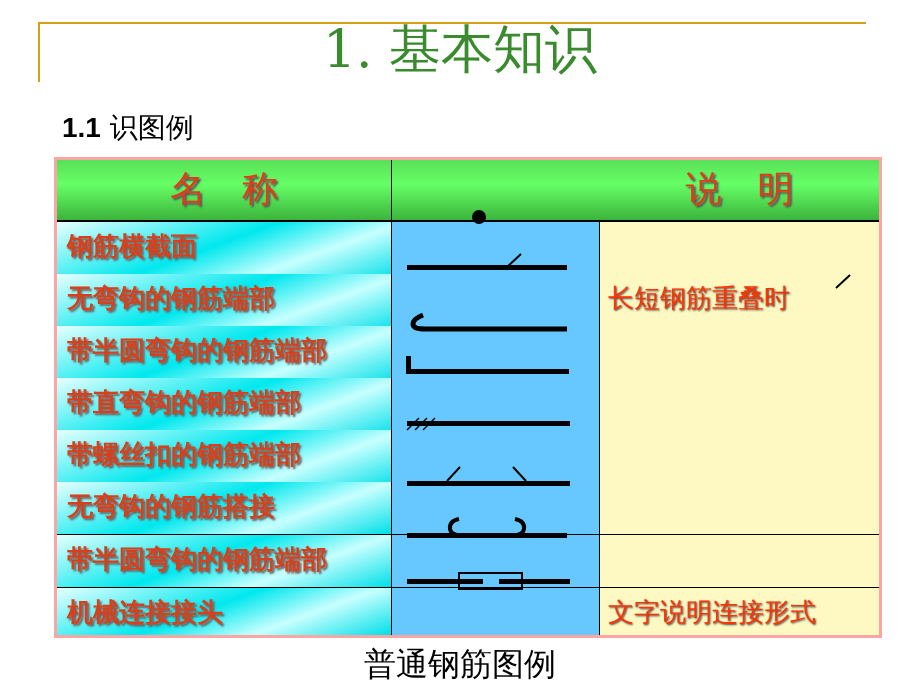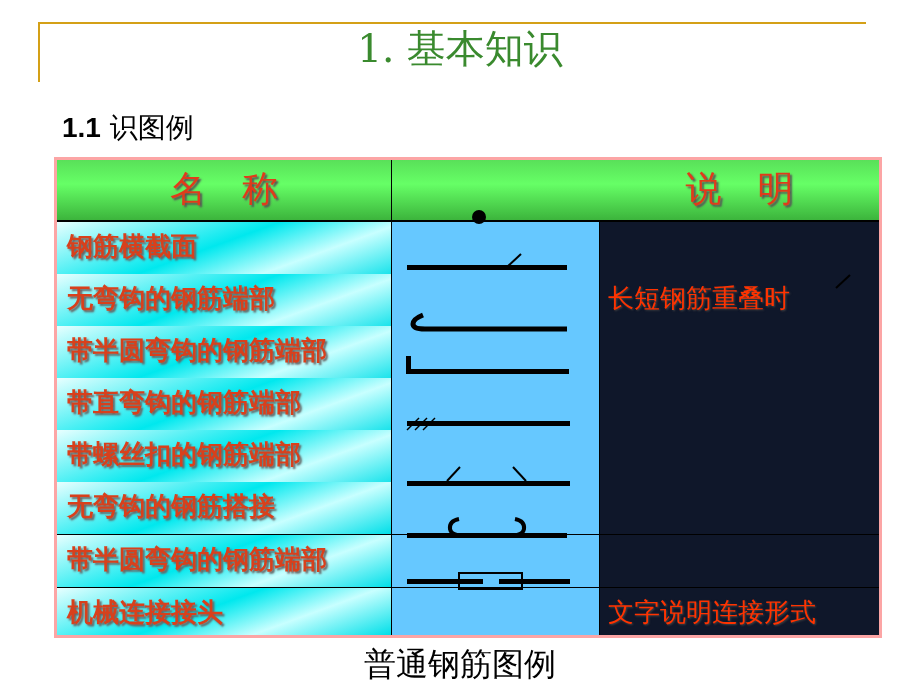--- a/index.html
+++ b/index.html
@@ -1,30 +1,30 @@
 <!DOCTYPE html>
 <html><head>
 <meta charset="utf-8">
 <style>
   html,body{margin:0;padding:0;}
   body{width:920px;height:690px;background:#ffffff;position:relative;overflow:hidden;font-family:"DejaVu Sans",sans-serif;}
   .title-rule-h{position:absolute;left:38px;top:22px;width:828px;height:2px;background:#d4a017;}
   .title-rule-v{position:absolute;left:38px;top:22px;width:2px;height:60px;background:#d4a017;}
-  .slide-title{position:absolute;left:0;top:24px;width:920px;text-align:center;font-family:"DejaVu Serif",serif;font-size:39px;color:#3a8a2e;line-height:50px;}
+  .slide-title{position:absolute;left:0;top:24px;width:920px;text-align:center;font-family:"DejaVu Serif",serif;font-size:52px;color:#3a8a2e;line-height:50px;}
   .section-title{position:absolute;left:62px;top:108px;font-size:28px;color:#000;line-height:40px;}
   .section-title .num{font-family:"Liberation Sans",sans-serif;font-weight:bold;}
   .tbl{position:absolute;left:54px;top:157px;width:828px;height:481px;border:3px solid #fca5a5;box-sizing:border-box;}
   .hdr{position:absolute;left:0;top:0;width:822px;height:62px;background:linear-gradient(to bottom,#59e059 0%,#66ff66 40%,#3cb43c 100%);border-bottom:2px solid #000;box-sizing:border-box;}
   .hcell{position:absolute;top:0;height:60px;line-height:58px;text-align:center;font-family:"DejaVu Serif",serif;font-size:36px;color:#e03b1b;text-shadow:2px 2px 2px #555;letter-spacing:0;}
   .row{position:absolute;left:0;width:822px;height:60px;border-bottom:1px solid #000;box-sizing:border-box;}
   .row:last-child{border-bottom:none;}
   .c-name{position:absolute;left:0;top:0;width:335px;height:100%;background:linear-gradient(160deg,#e8ffff 0%,#00e8ee 45%,#c8ffff 70%,#00dfe8 100%);border-right:1px solid #000;box-sizing:border-box;}
   .c-name span{position:absolute;left:10px;top:6px;font-size:26px;font-weight:bold;color:#d8401c;text-shadow:2px 2px 2px #666;white-space:nowrap;line-height:36px;}
   .c-fig{position:absolute;left:335px;top:0;width:208px;height:100%;background:#66c8ff;border-right:1px solid #000;box-sizing:border-box;}
-  .c-desc{position:absolute;left:543px;top:0;width:279px;height:100%;background:#0f172a;}
+  .c-desc{position:absolute;left:543px;top:0;width:279px;height:100%;background:#fef9c3;}
   .c-desc span{position:absolute;left:8px;top:6px;font-family:"DejaVu Serif",serif;font-size:26px;color:#ff3300;text-shadow:1px 1px 2px #444;white-space:nowrap;line-height:36px;}
   .fig-svg{position:absolute;left:383px;top:157px;}
   .caption{position:absolute;left:0;top:646px;width:920px;text-align:center;font-size:32px;color:#000;line-height:36px;}
 </style>
 </head>
 <body>
 
 <div class="title-rule-h"></div>
 <div class="title-rule-v"></div>
 <div class="slide-title">1. 基本知识</div>

